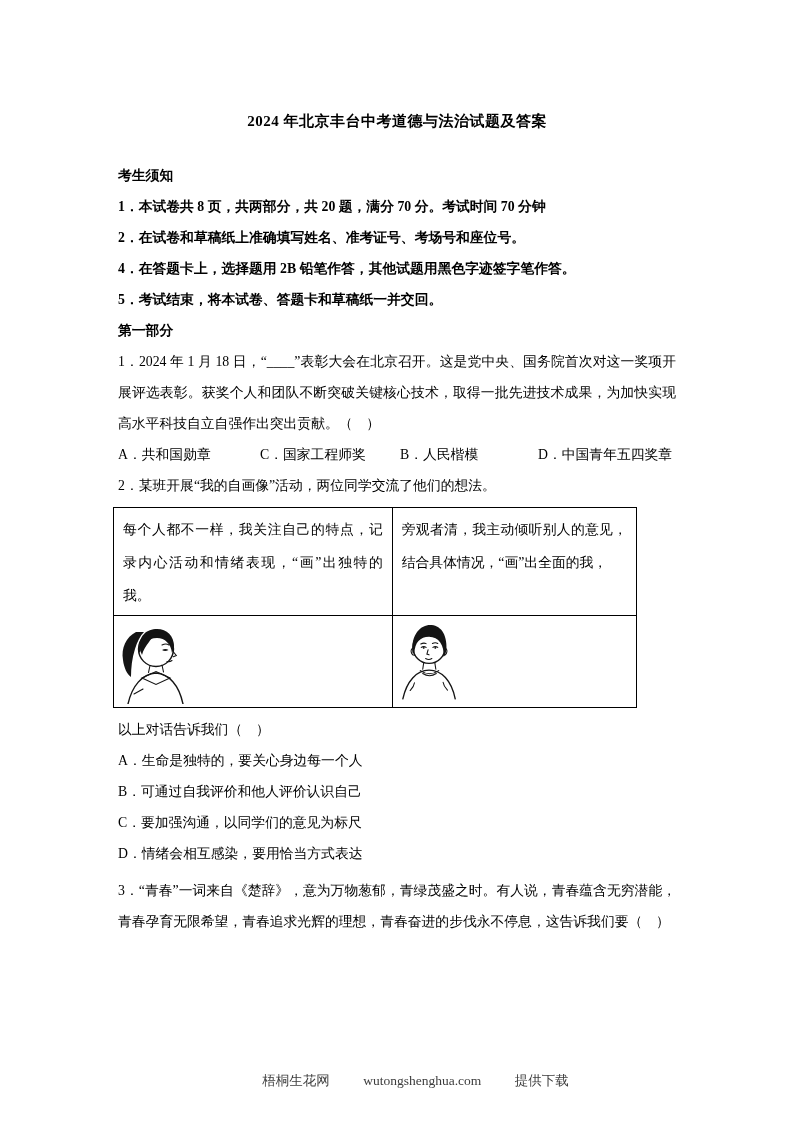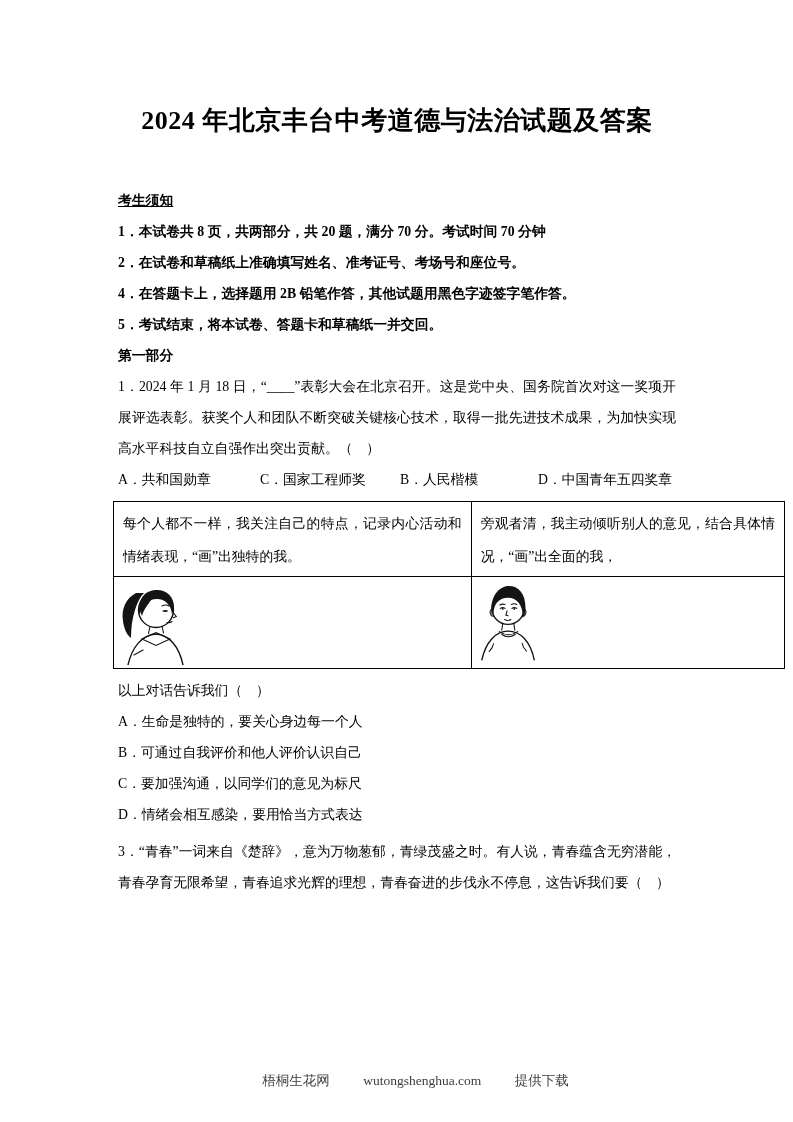--- a/index.html
+++ b/index.html
@@ -10,36 +10,36 @@
     background:#ffffff;
     color:#000000;
     padding:106px 117px 0 118px;
     font-family:"Liberation Serif","DejaVu Serif",serif;
     font-size:13.8px;
     line-height:31px;
     overflow:hidden;
   }
   .doc-title{
     margin:0;
-    font-size:26px;
+    font-size:15px;
     line-height:30px;
     font-weight:700;
     text-align:center;
     letter-spacing:0.5px;
   }
   p{margin:0;text-align:justify;}
   .bold{font-weight:700;}
-  .notice-heading{margin-top:49px;text-decoration:underline;}
+  .notice-heading{margin-top:24px;}
   .part-heading{font-weight:700;}
   .q1-options{display:grid;grid-template-columns:142px 140px 138px 1fr;}
   .q1-options span{white-space:nowrap;}
   table.dialog-table{
     border-collapse:collapse;
     table-layout:fixed;
-    width:672px;
+    width:524px;
     margin:6px 0 0 -5px;
   }
   table.dialog-table td{
     border:1.4px solid #000000;
     vertical-align:top;
     box-sizing:border-box;
   }
   td.cell-left{width:53.3%;}
   td.cell-right{width:46.7%;}
   td.text-cell{padding:5px 9px 3px 9px;line-height:33px;text-align:justify;}
@@ -81,20 +81,21 @@
   <p class="part-heading">第一部分</p>
 
   <p>1．2024 年 1 月 18 日，“____”表彰大会在北京召开。这是党中央、国务院首次对这一奖项开展评选表彰。获奖个人和团队不断突破关键核心技术，取得一批先进技术成果，为加快实现高水平科技自立自强作出突出贡献。（　）</p>
   <div class="q1-options">
     <span>A．共和国勋章</span>
     <span>C．国家工程师奖</span>
     <span>B．人民楷模</span>
     <span>D．中国青年五四奖章</span>
   </div>
 
+  <p>2．某班开展“我的自画像”活动，两位同学交流了他们的想法。</p>
 
   <table class="dialog-table">
     <tbody>
       <tr>
         <td class="cell-left text-cell">每个人都不一样，我关注自己的特点，记录内心活动和情绪表现，“画”出独特的我。</td>
         <td class="cell-right text-cell">旁观者清，我主动倾听别人的意见，结合具体情况，“画”出全面的我，</td>
       </tr>
       <tr>
         <td class="cell-left img-cell">
           <svg class="illustration" width="70" height="84" viewBox="0 0 70 84">

